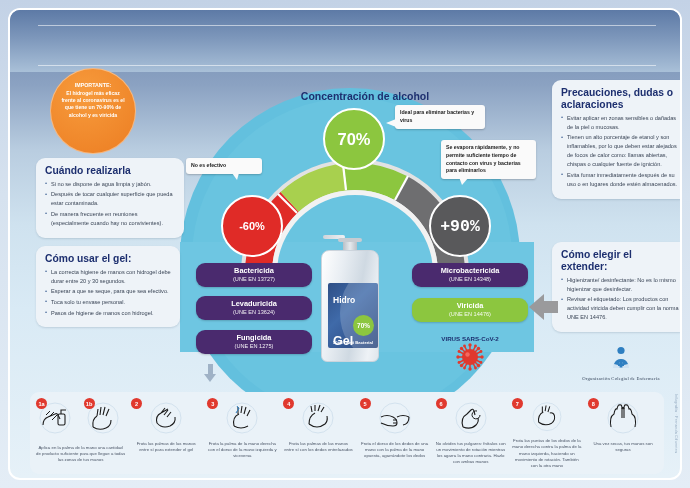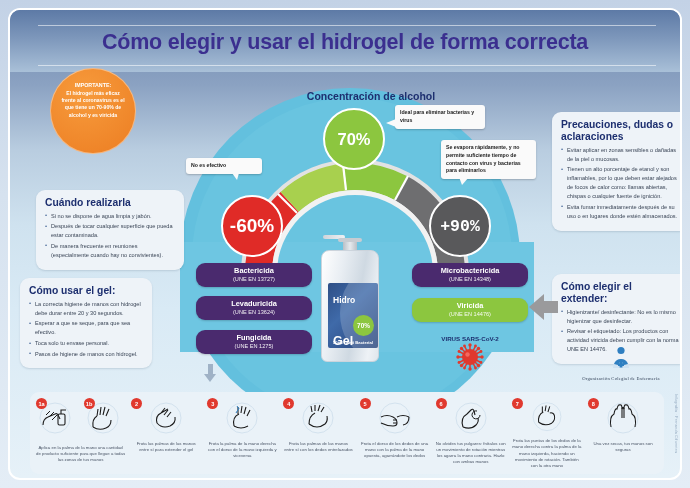--- a/index.html
+++ b/index.html
@@ -33,36 +33,36 @@
     border-radius:50%; background:#69c4e0; }
   #bandrow { position:absolute; left:170px; top:232px; width:354px; height:110px; background:#6ec6e2; }
   
   #badge { position:absolute; left:40px; top:58px; width:86px; height:86px; border-radius:50%;
     background:radial-gradient(circle at 40% 30%,#f79b3c,#ec7d22);
     color:#fff; font-size:5.1px; line-height:1.45; text-align:center; padding:13px 8px 0 8px;
     font-weight:bold; border:1px solid #ffffff66; }
   #badge .bt { font-size:5.3px; display:block; }
   
   .panel { position:absolute; background:#eef3f8; border-radius:9px; padding:7px 9px 8px 9px;
-    box-shadow:0 1px 2px rgba(40,60,90,.16);margin-top:32px; }
+    box-shadow:0 1px 2px rgba(40,60,90,.16); }
   .panel h3 { font-size:10.3px; color:#1d2f6f; font-weight:bold; margin-bottom:3px; line-height:1.15; }
   .panel ul { list-style:none; }
   .panel li { position:relative; font-size:5.6px; color:#3a4556; line-height:1.62;
     padding-left:6px; margin-bottom:1.5px; }
   .panel li::before { content:"•"; position:absolute; left:0; top:-.5px; color:#4b6b9b; font-size:6px; }
   #p-cuando { left:26px; top:148px; width:148px; }
-  #p-como   { left:10px; top:236px; width:132px; }
+  #p-como   { left:26px; top:236px; width:144px; }
   #p-prec   { left:542px; top:70px;  width:136px; }
   #p-elegir { left:542px; top:232px; width:136px; }
   
   #gauge { position:absolute; left:222px; top:140px; width:246px; height:126px; }
   
   .bubble { position:absolute; border-radius:50%; display:flex; align-items:center;
     justify-content:center; color:#fff; font-weight:bold; border:2.5px solid #fff; }
-  #b-60 { left:211px; top:185px; width:62px; height:62px; background:#e02b27; font-size:19px; }
+  #b-60 { left:211px; top:185px; width:62px; height:62px; background:#e02b27; font-size:11px; }
   #b-70 { left:313px; top:98px;  width:62px; height:62px; background:#8cc63f; font-size:16.5px; }
   #b-90 { left:419px; top:185px; width:62px; height:62px; background:#59595b; font-size:16.5px;font-family:Liberation Mono, monospace; }
   
   .callout { position:absolute; background:#fafafa; border-radius:3px; padding:4px 5px;
     font-size:5.2px; line-height:1.5; color:#1b1b1b; font-weight:bold;
     box-shadow:0 1px 2px rgba(0,0,0,.22); }
   .callout::after { content:""; position:absolute; width:0; height:0; }
   #c-noefect { left:176px; top:148px; width:76px; }
   #c-noefect::after { bottom:-6px; left:46px; border-left:5px solid transparent;
     border-right:2px solid transparent; border-top:7px solid #fafafa; }
@@ -137,34 +137,33 @@
   #arrowdownstem { position:absolute; left:198px; top:354px; width:5px; height:12px; background:#9fb2c6; }
 </style>
 </head>
 <body>
 
 <div id="poster">
  <div id="frame">
 
   <div id="header">
     <div class="hrule" id="rule-top"></div>
-    <div id="title">Cómo elegir y usar el hidrogel de forma correcta</div>
     <div class="hrule" id="rule-bot"></div>
   </div>
 
   <div id="bluecircle"></div>
   <div id="bluecircle2"></div>
   <div id="bandrow"></div>
 
   <div id="badge">
     <span class="bt">IMPORTANTE:</span>
     <span>El hidrogel más eficaz frente al coronavirus es el que tiene un 70-90% de alcohol y es viricida</span>
   </div>
 
-  <div style="position:absolute;left:246px;top:80px;width:230px;text-align:center;font-size:10.5px;font-weight:bold;color:#1d2f6f;">Concentración de alcohol</div>
+  <div style="position:absolute;left:240px;top:80px;width:230px;text-align:center;font-size:10.5px;font-weight:bold;color:#1d2f6f;">Concentración de alcohol</div>
 
   <div id="gauge">
     <svg width="246" height="126" viewBox="0 0 246 126">
       <g transform="translate(123,123)">
 
         <path d="M -114 0 A 114 114 0 0 1 114 0 L 114 0 L 80 0 A 80 80 0 0 0 -80 0 Z" fill="#e2e2e2"></path>
 
         <path d="M -110 0 A 110 110 0 0 1 -74.4 -81.0 L -56.3 -61.3 A 83 83 0 0 0 -83 0 Z" fill="#e02b27"></path>
 
         <path d="M -74.4 -81.0 A 110 110 0 0 1 -11.5 -109.4 L -8.4 -82.6 A 83 83 0 0 0 -56.3 -61.3 Z" fill="#a8d04e"></path>

